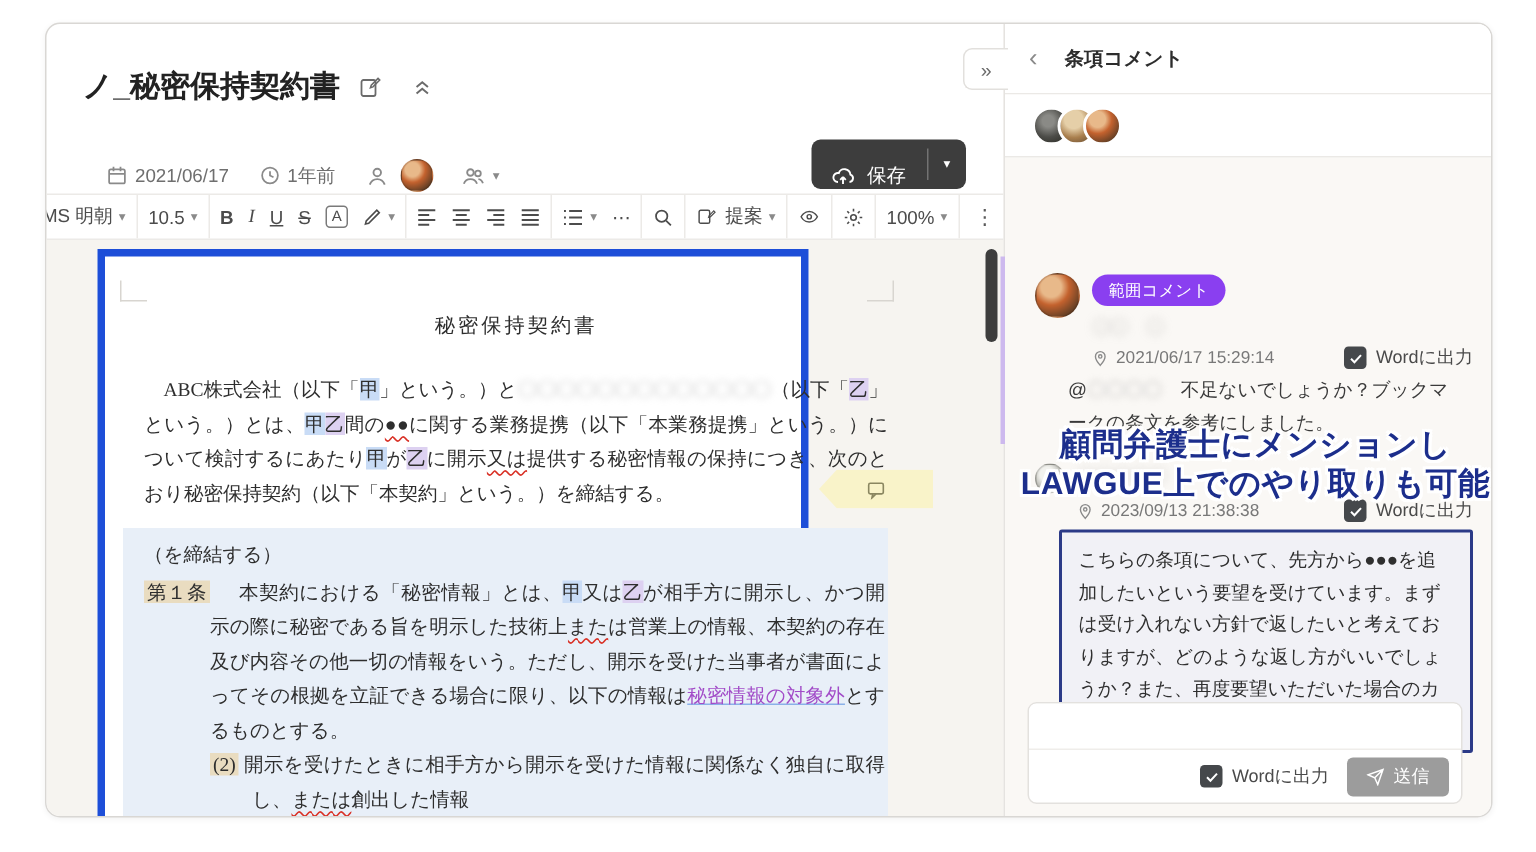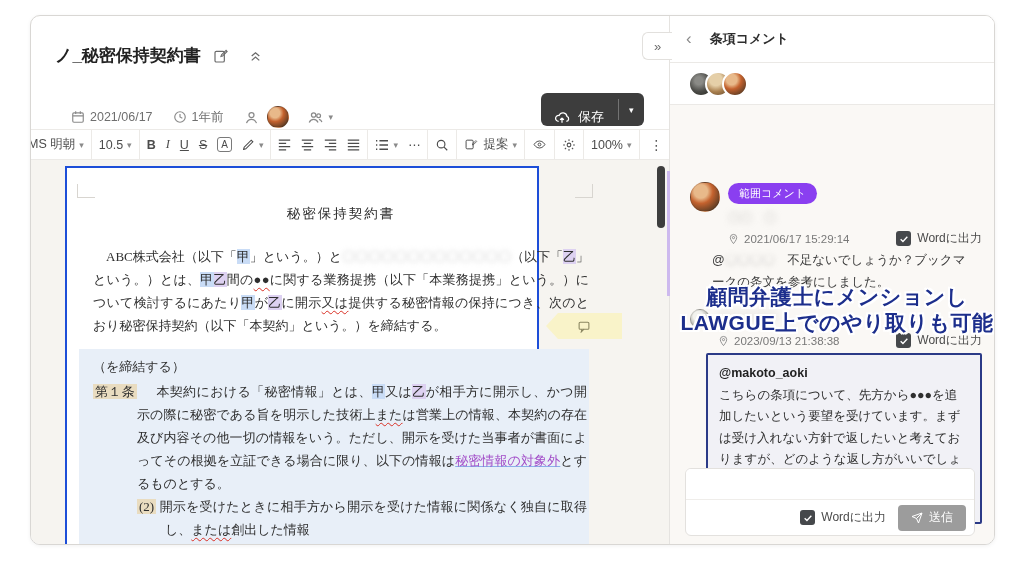--- a/index.html
+++ b/index.html
@@ -2,21 +2,21 @@
 <html><head>
 <meta charset="utf-8">
 <style>
   * { margin:0; padding:0; box-sizing:border-box; }
   html,body { width:1024px; height:568px; background:#ffffff; font-family:"Liberation Sans","DejaVu Sans",sans-serif; overflow:hidden; }
   .card { position:absolute; left:30px; top:15px; width:965px; height:530px; background:#fff; border:1px solid #d9d7d4; border-radius:10px; overflow:hidden; box-shadow:0 1px 4px rgba(0,0,0,.06); }
 
   
   .editor { position:absolute; left:0; top:0; width:638px; height:530px; }
   .doc-title-row { position:absolute; left:24px; top:28px; display:flex; align-items:center; gap:12px; }
-  .doc-title { font-size:17px; font-weight:bold; color:#222; white-space:nowrap; }
+  .doc-title { font-size:20px; font-weight:bold; color:#222; white-space:nowrap; }
   .icon-btn { color:#6b6b6b; display:inline-flex; align-items:center; justify-content:center; cursor:pointer; }
   .meta-row { position:absolute; left:40px; top:90px; display:flex; align-items:center; gap:8px; color:#6f6f6f; font-size:12.5px; }
   .meta-item { display:flex; align-items:center; gap:5px; }
   .avatar { border-radius:50%; border:1px solid rgba(0,0,0,.1); }
   .av-orange { background:radial-gradient(circle at 35% 30%,#e8b98a 0 25%,#c4622e 45%,#6e4326 75%,#3c2a18 100%); }
   .av-dark   { background:radial-gradient(circle at 40% 35%,#8a8a86 0 20%,#4c4c48 55%,#26261f 100%); }
   .av-tan    { background:radial-gradient(circle at 40% 30%,#e5cfa8 0 30%,#a97f4e 60%,#5d452c 100%); }
   .av-bird   { background:radial-gradient(circle at 40% 35%,#f2f2ee 0 30%,#b9b9b2 60%,#60605a 100%); }
   .caret { font-size:9px; color:#8a8a8a; }
   .save-btn { position:absolute; left:510px; top:77px; height:33px; background:#3d3d3d; border-radius:6px; display:flex; align-items:stretch; color:#fff; overflow:hidden; cursor:pointer; }
@@ -27,21 +27,21 @@
   .toolbar { position:absolute; left:0; top:113px; width:638px; height:31px; border-top:1px solid #eceae7; border-bottom:1px solid #eceae7; display:flex; align-items:center; color:#4c4c4c; font-size:12.5px; overflow:hidden; }
   .tb-group { display:flex; align-items:center; height:100%; padding:0 7px; gap:10px; border-right:1px solid #eceae7; }
   .tb-item { display:flex; align-items:center; gap:4px; cursor:pointer; white-space:nowrap; }
   .tb-b { font-weight:bold; } .tb-i { font-style:italic; font-family:"Liberation Serif",serif; }
   .tb-u { text-decoration:underline; } .tb-s { text-decoration:line-through; }
   .tb-a { border:1px solid #7a7a7a; border-radius:3px; font-size:10px; padding:0 3px; line-height:13px; }
   .tb-spacer { flex:1; }
   .tb-kebab { padding:0 10px; color:#5a5a5a; font-size:14px; cursor:pointer; }
 
   .doc-area { position:absolute; left:0; top:144px; width:638px; height:386px; background:#f6f4f0; }
-  .page { position:absolute; left:34px; top:6px; width:474px; height:400px; background:#fff; border:2px solid #1d4ed8; }
+  .page { position:absolute; left:34px; top:6px; width:474px; height:400px; background:#fff; border:5px solid #1d4ed8; }
   .mark { position:absolute; width:18px; height:14px; }
   .mark-l { left:10px; top:16px; border-left:1px solid #d8d5d0; border-bottom:1px solid #d8d5d0; }
   .mark-r { left:508px; top:16px; border-right:1px solid #d8d5d0; border-bottom:1px solid #d8d5d0; }
   .page-content { position:absolute; left:26px; top:34px; width:496px; font-family:"Liberation Serif","DejaVu Serif",serif; font-size:13px; line-height:23px; color:#2e2e2e; text-align:justify; }
   .doc-heading { text-align:center; font-size:13.5px; letter-spacing:2px; margin-bottom:20px; }
   .seg-kou { background:#c9dcf6; }
   .seg-otsu { background:#ddd1f1; }
   .seg-sq { text-decoration:underline wavy #d93025 1px; text-underline-offset:3px; }
   .seg-link { color:#a24cc8; text-decoration:underline; text-decoration-color:#8ab0e8; }
   .seg-blur { color:#9a9a9a; filter:blur(2.5px); }
@@ -346,21 +346,20 @@
         <span class="word-out">
           <span class="checkbox">
               <svg width="10" height="10" viewBox="0 0 24 24" fill="none" stroke="#fff" stroke-width="3.2">
                 <path d="M4 12.5l5.5 5.5L20 6.5"></path>
               </svg>
             </span>
           <span>Wordに出力</span>
         </span>
       </div>
       <div class="c2-box">
-        <div class="c2-mention">@makoto_aoki</div>
         <div>こちらの条項について、先方から●●●を追加したいという要望を受けています。まずは受け入れない方針で返したいと考えておりますが、どのような返し方がいいでしょうか？また、再度要望いただいた場合のカウンターをお伺いしたいです。</div>
       </div>
     </div>
 
     <div class="composer">
       <input class="composer-input" type="text" style="">
       <div class="composer-row">
         <span class="word-out" style="margin-left:0;">
           <span class="checkbox">
               <svg width="10" height="10" viewBox="0 0 24 24" fill="none" stroke="#fff" stroke-width="3.2">

